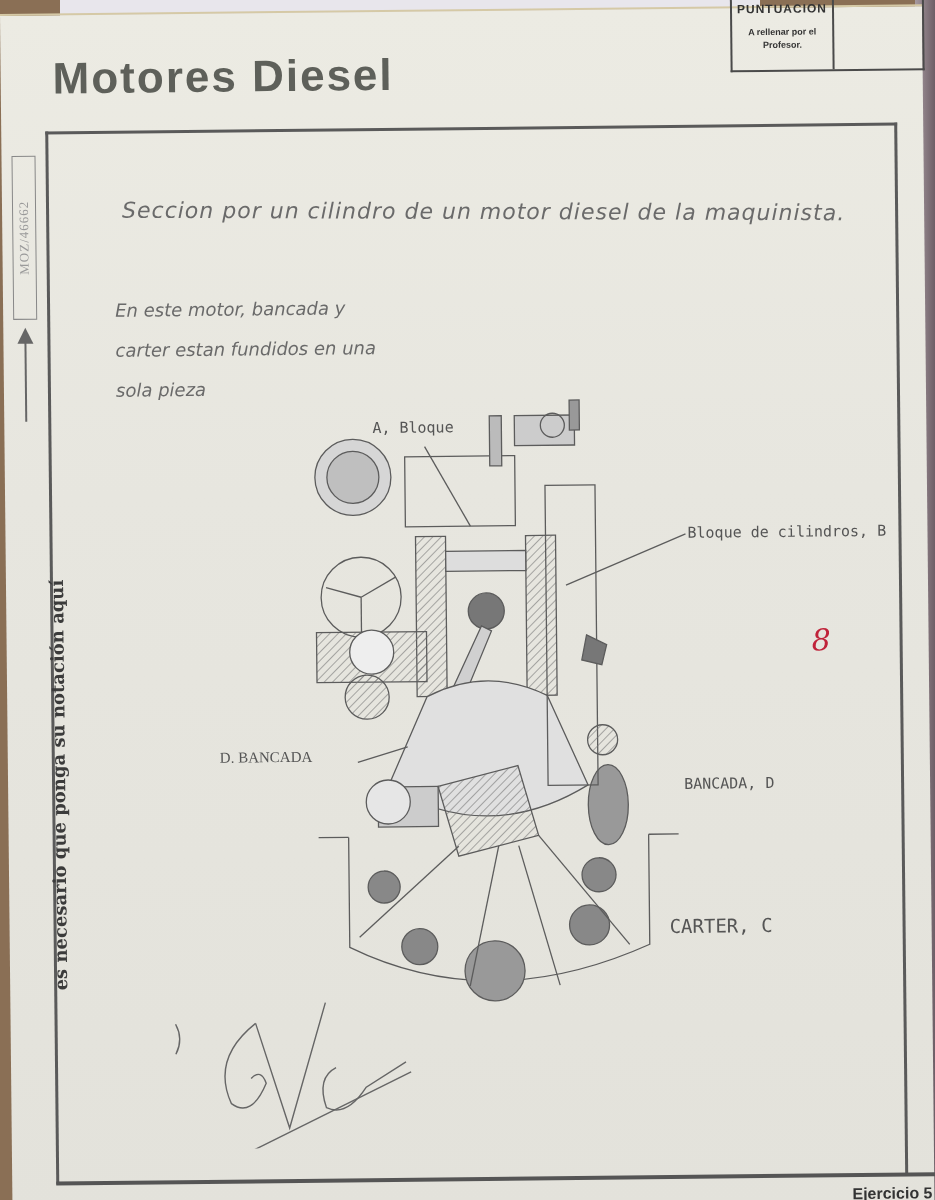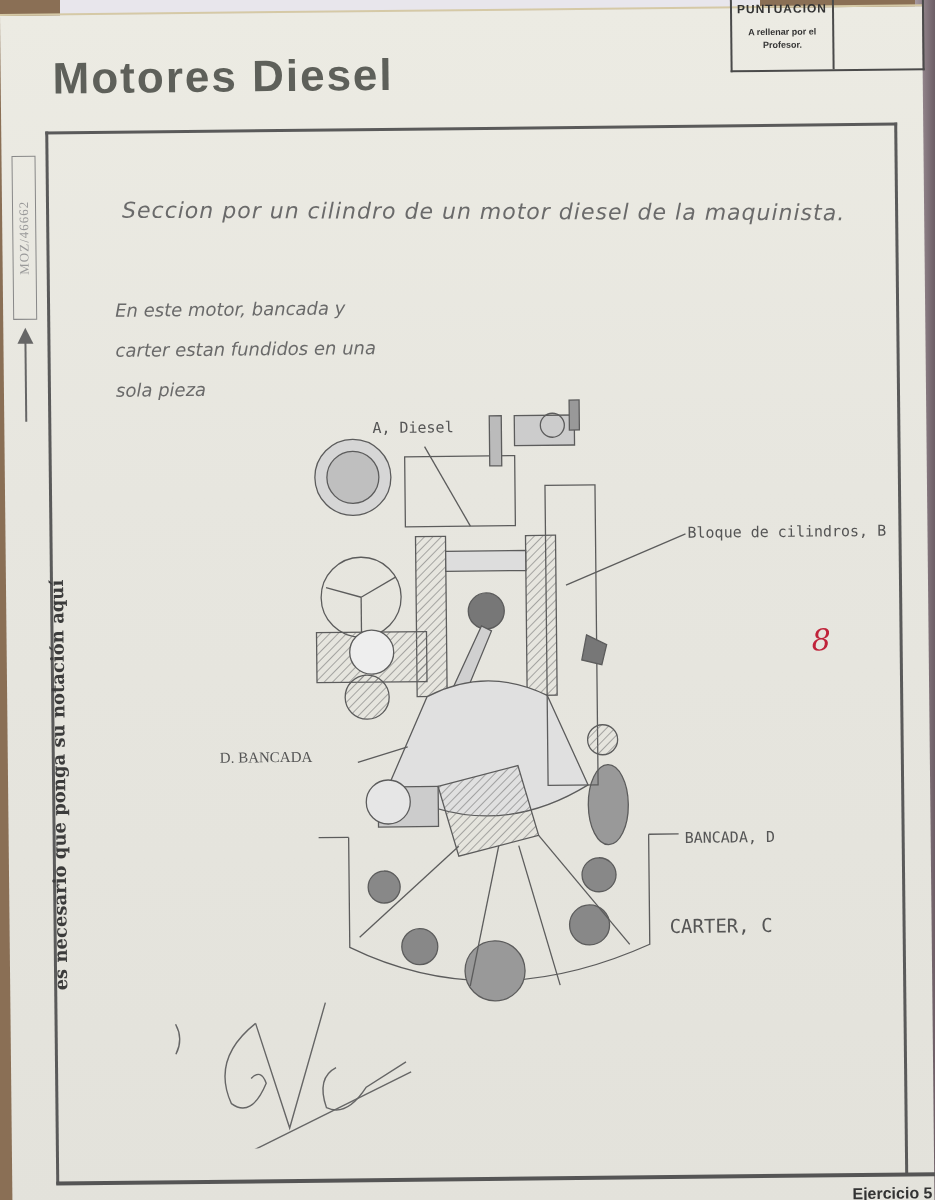--- a/index.html
+++ b/index.html
@@ -163,24 +163,24 @@
     <line x1="140" y1="60" x2="185" y2="140"></line>
     <line x1="280" y1="200" x2="400" y2="150"></line>
     <line x1="70" y1="375" x2="120" y2="360"></line>
     <defs>
       <pattern id="hatch" width="6" height="6" patternUnits="userSpaceOnUse" patternTransform="rotate(45)">
         <line x1="0" y1="0" x2="0" y2="6" stroke="#777" stroke-width="1.2"></line>
       </pattern>
     </defs>
   </svg>
 
-  <div class="label" style="left:368px; top:407px;">A, Diesel</div>
+  <div class="label" style="left:368px; top:407px;">A, Bloque</div>
   <div class="label" style="left:682px; top:515px;">Bloque de cilindros, B</div>
   <div class="label" style="left:212px; top:736px;font-family:Liberation Serif, serif;">D. BANCADA</div>
-  <div class="label" style="left:676px; top:820px;">BANCADA, D</div>
+  <div class="label" style="left:676px; top:766px;">BANCADA, D</div>
   <div class="label" style="left:660px; top:906px; font-size:19px;">CARTER, C</div>
 
   <div class="grade">8</div>
 
   <svg class="sig" width="260" height="150" viewBox="0 0 260 150" fill="none" stroke="#666" stroke-width="1.4">
     <path d="M15 25 q8 15 0 30"></path>
     <path d="M95 25 Q50 60 70 105 Q90 120 105 85 Q100 70 90 80"></path>
     <path d="M95 25 L128 130 L165 5"></path>
     <path d="M175 70 q-20 10 -10 40 q20 10 40 -20 l40 -25"></path>
     <path d="M85 155 L250 75"></path>

